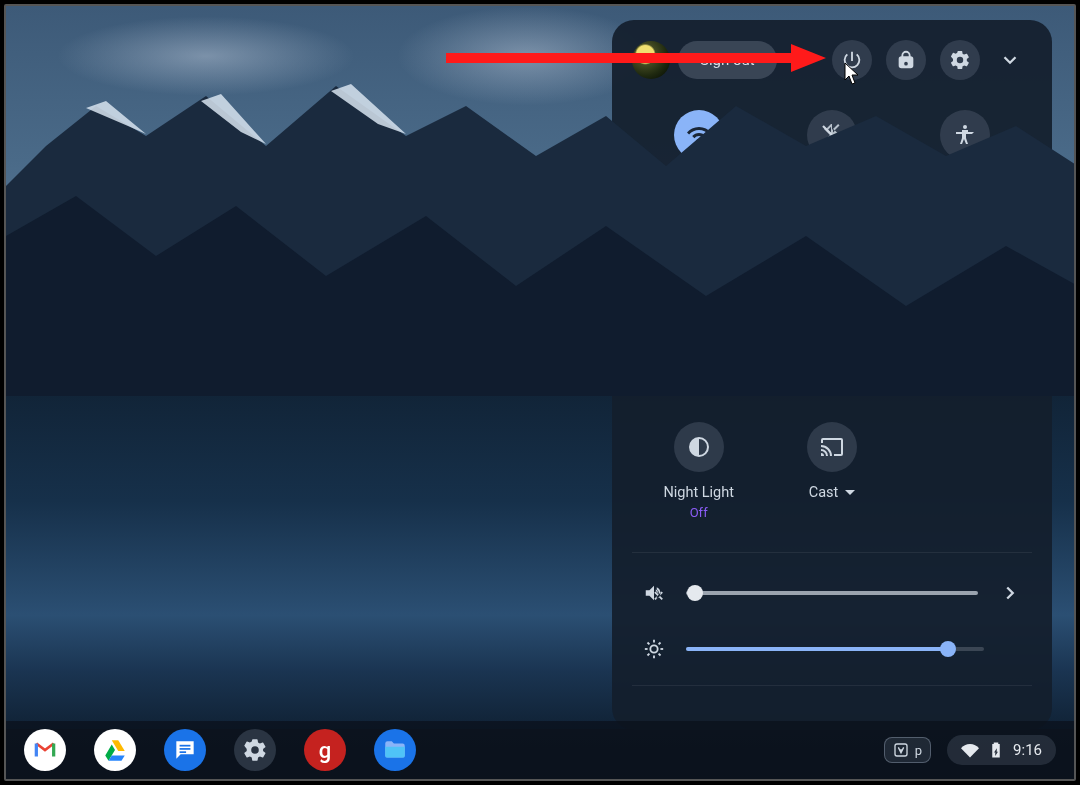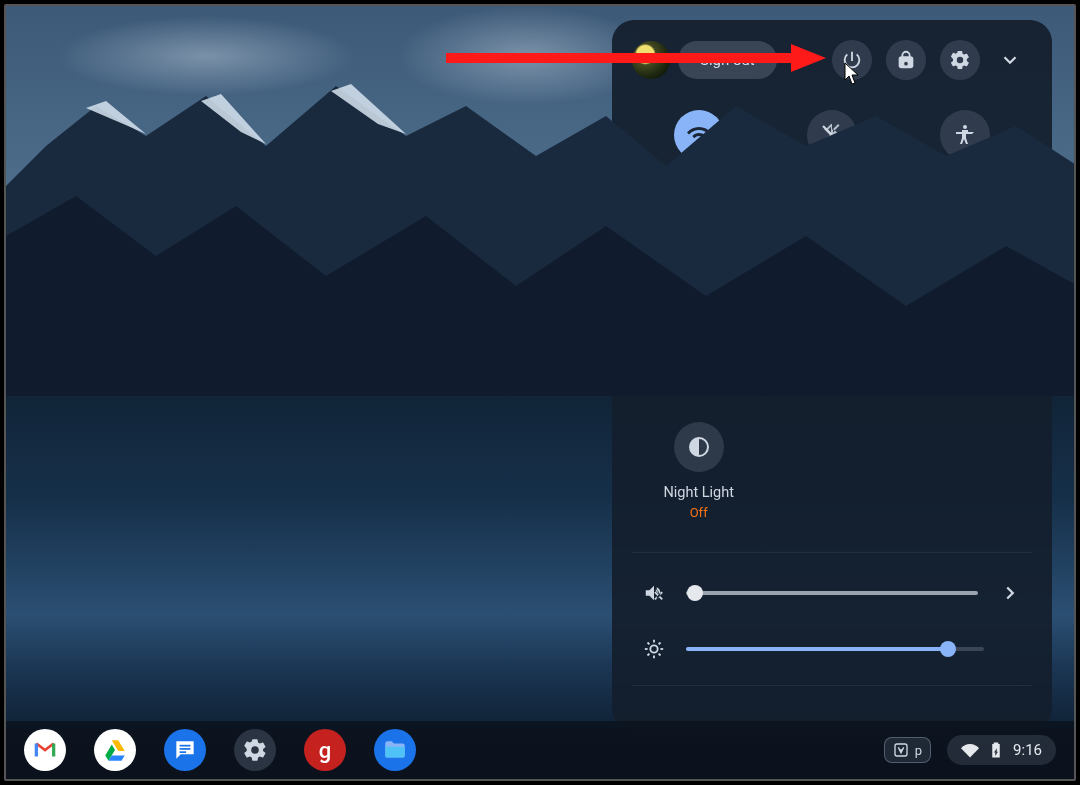--- a/index.html
+++ b/index.html
@@ -25,21 +25,21 @@
   .collapse svg { width: 22px; height: 22px; stroke: #cfd8e2; fill: none; stroke-width: 2.5; }
 
   .tiles { margin-top: 30px; display: grid; grid-template-columns: repeat(3, 1fr); grid-template-rows: repeat(3, 1fr); row-gap: 28px; height: 440px; }
   .tile { display: flex; flex-direction: column; align-items: center; text-align: center; cursor: pointer; }
   .tile .circ { width: 50px; height: 50px; border-radius: 50%; background: rgba(80,92,108,0.45); display: flex; align-items: center; justify-content: center; margin-bottom: 12px; }
   .tile .circ.active { background: #8ab4f8; }
   .tile .circ svg { width: 24px; height: 24px; fill: #cfd8e2; }
   .tile .circ.active svg { fill: #1a2636; }
   .tile .lbl { font-size: 14.5px; color: #cfd8e2; display: flex; align-items: center; justify-content: center; gap: 4px; max-width: 130px; white-space: nowrap; overflow: hidden; text-overflow: ellipsis; }
   .tile .lbl .caret { width: 0; height: 0; border-left: 5px solid transparent; border-right: 5px solid transparent; border-top: 5px solid #cfd8e2; margin-left: 3px; }
-  .tile .sub { font-size: 13px; color: #f97316; margin-top: 4px; }
+  .tile .sub { font-size: 13px; color: #8b5cf6; margin-top: 4px; }
 
   .sliders { margin-top: 2px; padding: 12px 0 8px; border-top: 1px solid rgba(255,255,255,0.07); border-bottom: 1px solid rgba(255,255,255,0.07); }
   .srow { display: flex; align-items: center; gap: 14px; padding: 10px 4px; }
   .srow .sicon { width: 36px; height: 36px; display: flex; align-items: center; justify-content: center; }
   .srow .sicon svg { width: 22px; height: 22px; fill: #cfd8e2; }
   .track { flex: 1; height: 4px; border-radius: 2px; position: relative; }
   .track .bar { position: absolute; height: 100%; border-radius: 2px; }
   .track .thumb { position: absolute; width: 16px; height: 16px; border-radius: 50%; top: 50%; transform: translate(-50%, -50%); }
   .track.vol { background: #9aa3ae; }
   .track.vol .thumb { background: #e5e9ee; }
@@ -204,20 +204,31 @@
             <svg viewBox="0 0 24 24">
               <path d="M12 2a10 10 0 1 0 10 10A10 10 0 0 0 12 2zm0 18V4a8 8 0 0 1 0 16z"></path>
             </svg>
           </div>
         <div class="lbl">
             <span>Night Light</span>
           </div>
         <div class="sub">Off</div>
       </div>
 
+      <div class="tile">
+        <div class="circ">
+            <svg viewBox="0 0 24 24">
+              <path d="M21 3H3a2 2 0 0 0-2 2v3h2V5h18v14h-7v2h7a2 2 0 0 0 2-2V5a2 2 0 0 0-2-2zM1 18v3h3a3 3 0 0 0-3-3zm0-4v2a5 5 0 0 1 5 5h2a7 7 0 0 0-7-7zm0-4v2a9 9 0 0 1 9 9h2A11 11 0 0 0 1 10z"></path>
+            </svg>
+          </div>
+        <div class="lbl">
+            <span>Cast</span>
+            <span class="caret"></span>
+          </div>
+      </div>
       <div></div>
     </div>
 
     <div class="sliders">
       <div class="srow">
         <div class="sicon">
           <svg viewBox="0 0 24 24">
               <path d="M16.5 12A4.5 4.5 0 0 0 14 8v1.8l2.5 2.5zM19 12a7 7 0 0 0-4-6.3v2.1a5 5 0 0 1 0 8.4v2.1A7 7 0 0 0 19 12zM3 9v6h4l5 5V4L7 9zm18.7 9.3l-1.4 1.4L17 16.4l-3.3 3.3-1.4-1.4 3.3-3.3-3.3-3.3 1.4-1.4L17 13.6l3.3-3.3 1.4 1.4-3.3 3.3z"></path>
             </svg>
         </div>

